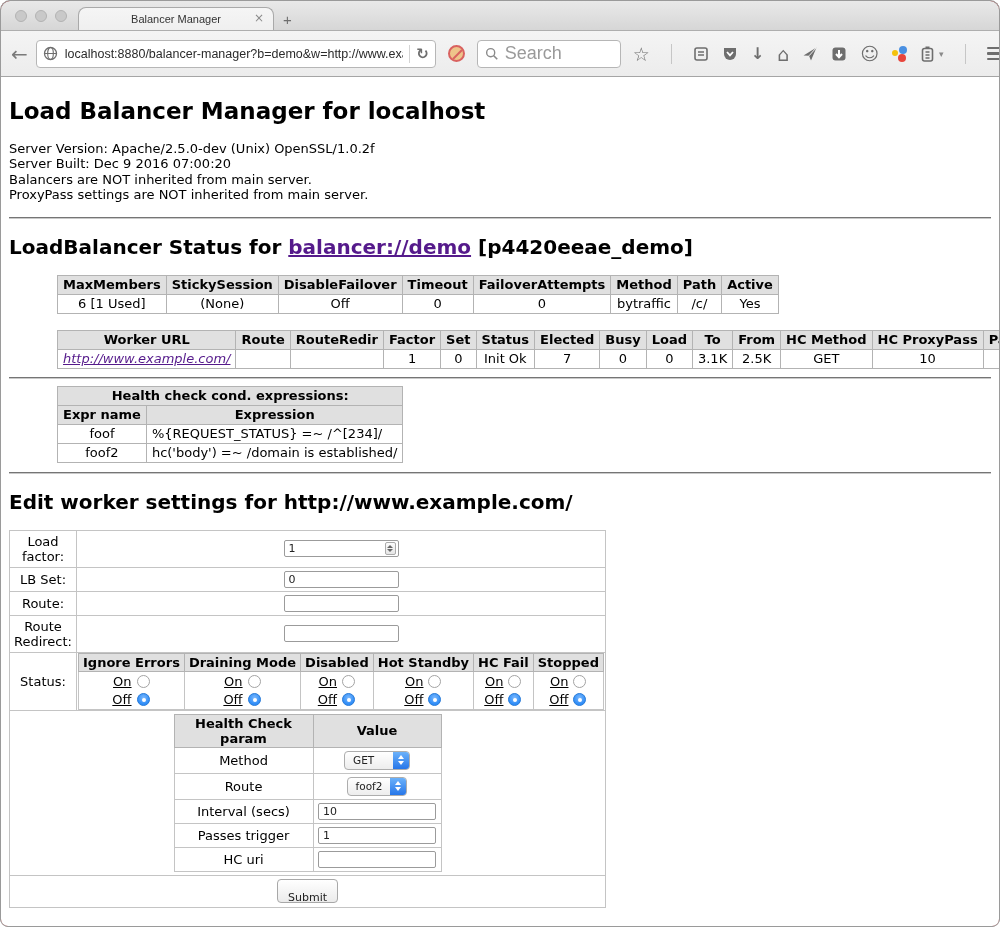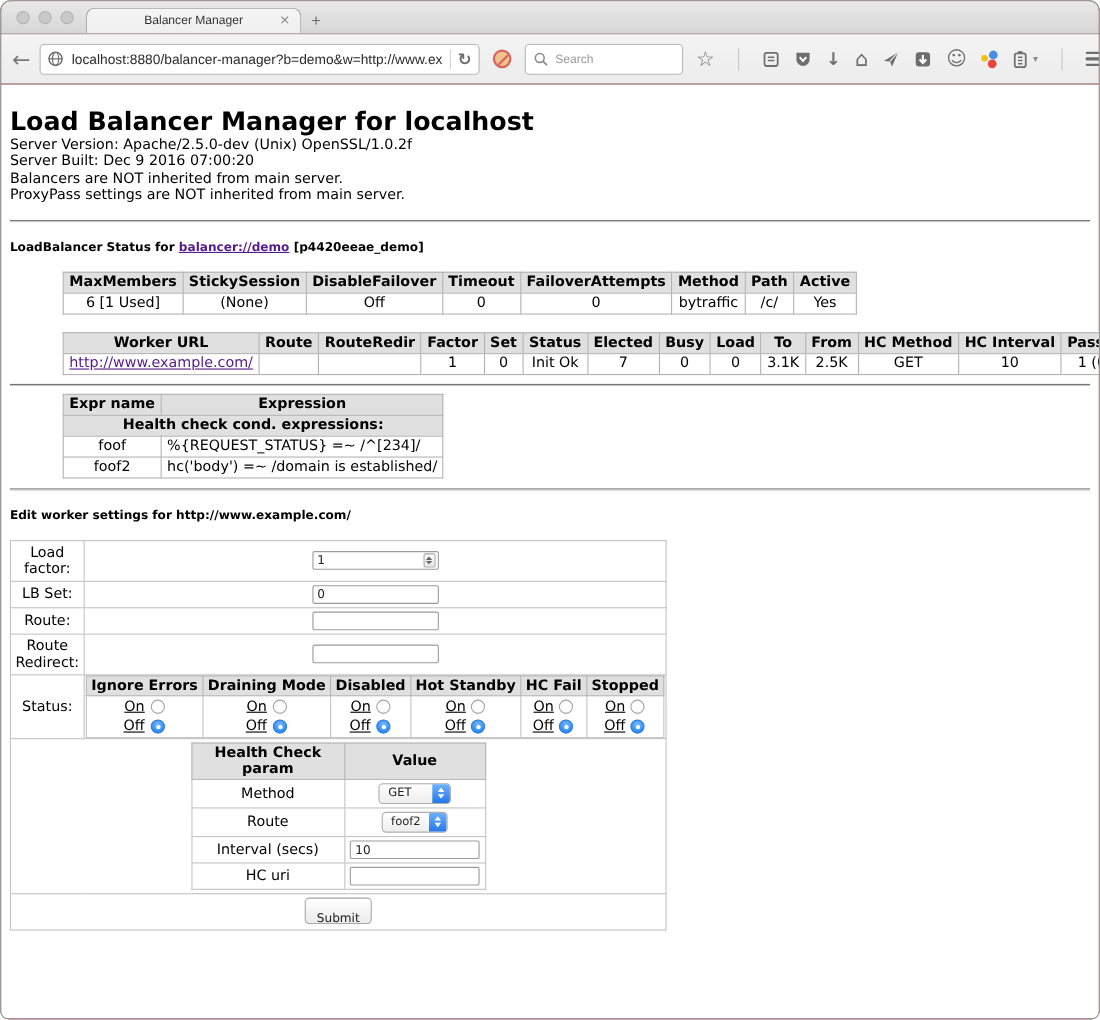--- a/index.html
+++ b/index.html
@@ -33,47 +33,47 @@
                   font-size:12.5px; color:#2b2b2b; background:transparent; min-width:0; }
   .url-sep { width:1px; height:18px; background:#d4d4d4; margin:0 6px; flex:none; }
   .reload { font-size:15px; color:#6e6e6e; font-weight:bold; flex:none; }
   .blockicon { width:17px; height:17px; border-radius:50%; margin:0 12px; position:relative; flex:none;
                background:#eec48a; border:2px solid #d96260; overflow:hidden; }
   .blockicon::after { content:""; position:absolute; left:-2px; top:5px; width:22px; height:2px;
                       background:#d96260; transform:rotate(-45deg); }
   .searchbar { flex:none; width:144px; height:28px; background:#fff; border:1px solid #b6b6b6;
                border-radius:4px; display:flex; align-items:center; padding:0 7px; margin-right:12px; }
   .searchbar input { border:none; outline:none; flex:1; font-family:"Liberation Sans", sans-serif;
-                     font-size:11px; color:#3a3a3a; background:transparent; min-width:0; }
+                     font-size:18px; color:#3a3a3a; background:transparent; min-width:0; }
   .searchbar input::placeholder { color:#9a9a9a; }
   .tb-sep { width:1px; height:20px; background:#c6c6c6; margin:0 8px; flex:none; }
   .iconrow { display:flex; align-items:center; gap:13px; }
   svg.ic { display:block; }
   .hamburger { width:17px; display:flex; flex-direction:column; gap:3px; }
   .hamburger span { height:2.5px; background:#6e6e6e; border-radius:1px; }
   .colordots { width:16px; height:16px; position:relative; }
   .colordots i { position:absolute; border-radius:50%; display:block; }
   .caret { font-size:9px; color:#8a8a8a; margin-left:-8px; }
 
   
   .page { flex:1; background:#fff; padding:0 8px; overflow:hidden; color:#000; }
   h1.pagetitle { font-size:23px; margin:21px 0 0 0; letter-spacing:0; }
-  .info { font-size:13px; line-height:15.4px; }
+  .info { margin-top:17px; font-size:13px; line-height:15.4px; }
   hr.rule { border:none; border-top:2px groove #c9c9c9; height:0; }
   .r1 { margin-top:14px; } .r2 { margin-top:8px; } .r3 { margin-top:9px; }
-  h3.sect { font-size:11px; margin:16px 0 0 0; }
+  h3.sect { font-size:20px; margin:16px 0 0 0; }
   h3.sect a { color:#551a8b; }
 
   table.tbl { border-collapse:collapse; font-size:13px; margin-top:16px; }
   table.tbl th, table.tbl td { border:1px solid #b3b3b3; padding:1px 5px; text-align:center;
                                height:19px; white-space:nowrap; }
   table.tbl th { background:#e0e0e0; font-weight:bold; }
   table.tbl { border:1px solid #9d9d9d;margin-left:48px; }
   td.left { text-align:left; }
-  a.worker-link { color:#551a8b; }
+  a.worker-link { color:#551a8b;font-style:italic; }
 
   table.expr { margin-top:7px; }
   table.expr td.exprtxt { text-align:left; }
 
   
   .formwrap { margin-top:16px; }
   table.form { border-collapse:collapse; width:563px; font-size:13px; border:1px solid #a8a8a8; }
   table.form > tbody > tr > td { border:1px solid #c4c4c4; padding:3px 4px; }
   td.flabel { width:100px; text-align:center; height:24px; }
   td.fval { text-align:center; }
@@ -260,21 +260,21 @@
         <th style="width:78px">RouteRedir</th>
         <th style="width:52px">Factor</th>
         <th style="width:30px">Set</th>
         <th style="width:52px">Status</th>
         <th style="width:50px">Elected</th>
         <th style="width:36px">Busy</th>
         <th style="width:38px">Load</th>
         <th style="width:38px">To</th>
         <th style="width:42px">From</th>
         <th style="width:80px">HC Method</th>
-        <th style="width:80px">HC Interval</th>
+        <th style="width:80px">HC ProxyPass</th>
         <th style="width:50px">Passes</th>
         <th style="width:38px">Fails</th>
 
       </tr>
       <tr>
         <td class="left"><a href="#" class="worker-link">http://www.example.com/</a></td>
         <td></td>
         <td></td>
         <td>1</td>
         <td>0</td>
@@ -291,25 +291,25 @@
 
       </tr>
     </tbody>
       </table>
 
     <hr class="rule r2">
 
     <table class="tbl expr">
       <tbody>
           <tr>
+        <th colspan="2">Health check cond. expressions:</th>
+      </tr>
+      <tr>
         <th style="width:86px">Expr name</th>
         <th style="width:218px">Expression</th>
-      </tr>
-      <tr>
-        <th colspan="2">Health check cond. expressions:</th>
       </tr>
       <tr>
         <td>foof</td>
         <td class="exprtxt">%{REQUEST_STATUS} =~ /^[234]/</td>
       </tr>
       <tr>
         <td>foof2</td>
         <td class="exprtxt">hc('body') =~ /domain is established/</td>
       </tr>
     </tbody>
@@ -443,20 +443,24 @@
                             <b class="dn"></b>
                           </span>
                 </span>
               </td>
             </tr>
             <tr>
               <td class="hcl">Interval (secs)</td>
               <td class="hcv"><input class="hc-input" value="10" style=""></td>
             </tr>
             <tr>
+              <td class="hcl">Passes trigger</td>
+              <td class="hcv"><input class="hc-input" value="1" style=""></td>
+            </tr>
+            <tr>
               <td class="hcl">HC uri</td>
               <td class="hcv"><input class="hc-input" value="" style=""></td>
             </tr>
           </tbody>
                 </table>
         </td>
       </tr>
       <tr class="submit-row">
         <td colspan="2">
           <button class="mac-btn">Submit</button>

